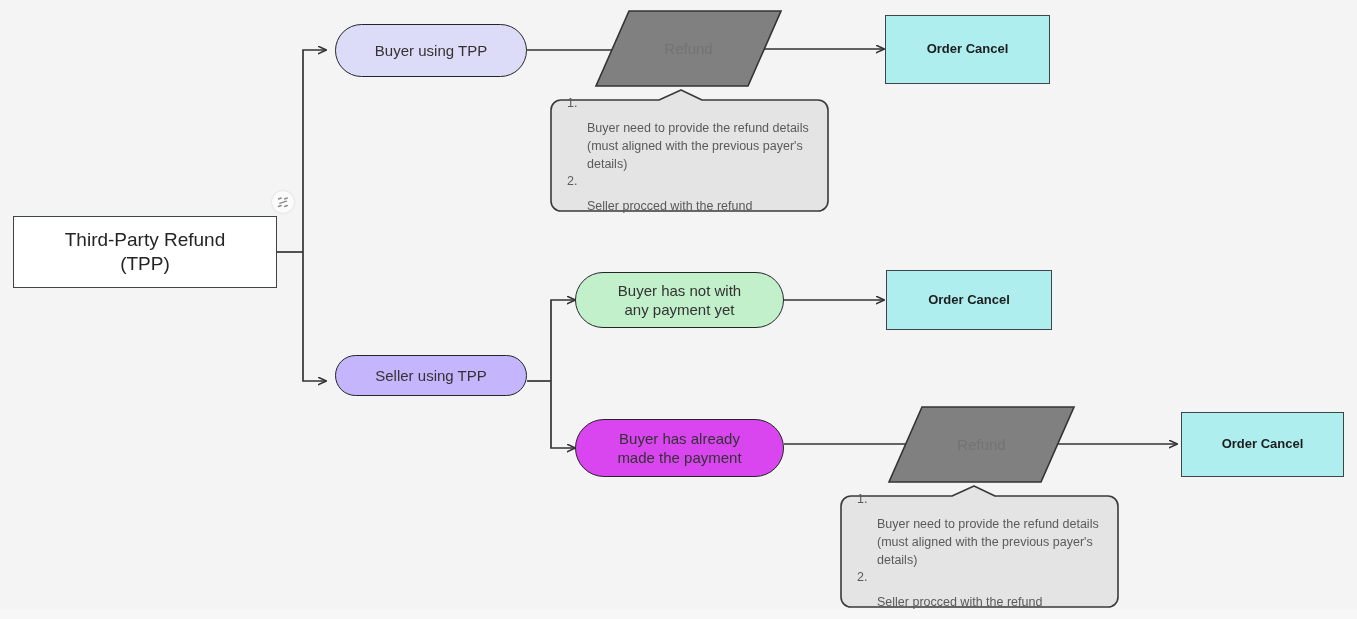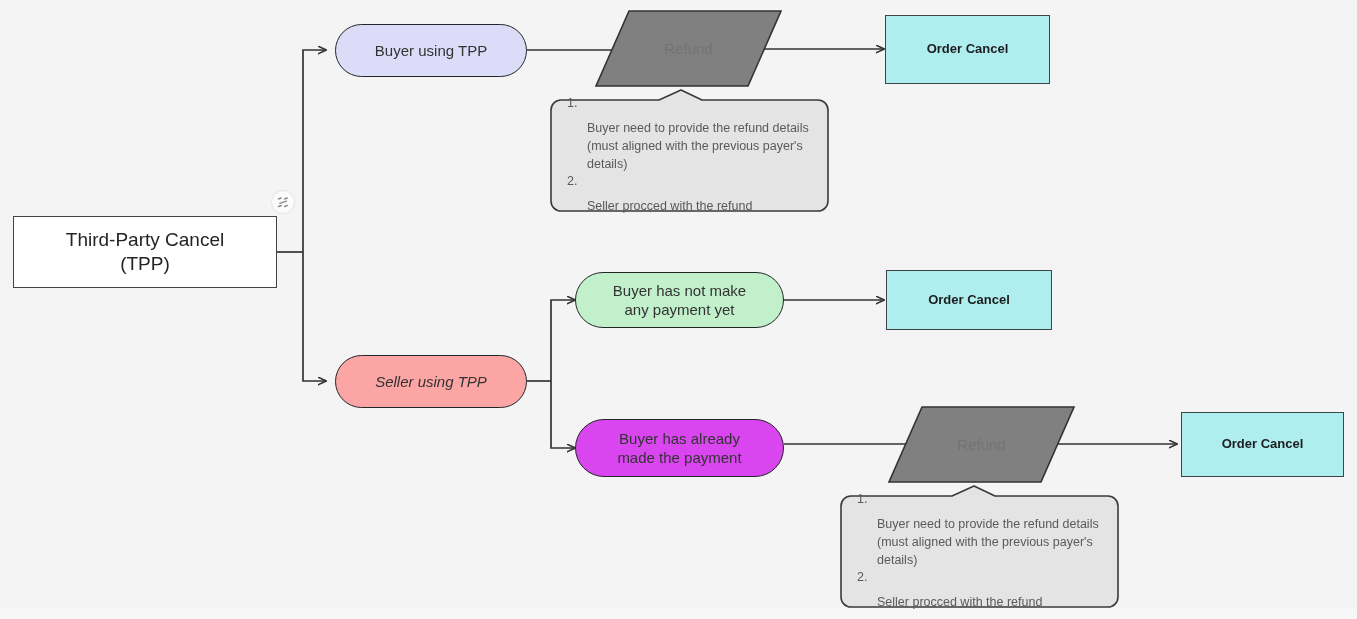--- a/index.html
+++ b/index.html
@@ -175,40 +175,40 @@
 
     <polygon points="922,407 1074,407 1041,482 889,482" fill="#808080" stroke="#333333" stroke-width="1.6"></polygon>
 
     <path d="M927,496 L952,496 L974,486 L995,496 L1108,496
              a10,10 0 0 1 10,10 L1118,597
              a10,10 0 0 1 -10,10 L851,607
              a10,10 0 0 1 -10,-10 L841,506
              a10,10 0 0 1 10,-10 Z" fill="#e4e4e4" stroke="#3a3a3a" stroke-width="1.6" stroke-linejoin="round"></path>
   </svg>
 
-  <div class="node node-rect node-root" style="left:13px; top:216px; width:264px; height:72px;">Third-Party Cancel
+  <div class="node node-rect node-root" style="left:13px; top:216px; width:264px; height:72px;">Third-Party Refund
 (TPP)</div>
 
   <div class="badge" style="left:272px; top:191px;">
     <svg width="13" height="13" viewBox="0 0 16 16">
       <g fill="#8a8a8a">
         <rect x="1" y="2.2" width="5" height="1.8" rx="0.7" transform="rotate(-18 3.5 3.1)"></rect>
         <rect x="8.5" y="2.2" width="5" height="1.8" rx="0.7" transform="rotate(-18 11 3.1)"></rect>
         <rect x="2.5" y="6.8" width="10" height="1.8" rx="0.7" transform="rotate(-18 7.5 7.7)"></rect>
         <rect x="1" y="11.4" width="5" height="1.8" rx="0.7" transform="rotate(-18 3.5 12.3)"></rect>
         <rect x="8.5" y="11.4" width="5" height="1.8" rx="0.7" transform="rotate(-18 11 12.3)"></rect>
       </g>
     </svg>
   </div>
 
   <div class="node node-stadium" style="left:335px; top:24px; width:192px; height:53px; background:#dcdcf8;">Buyer using TPP</div>
 
-  <div class="node node-stadium" style="left:335px; top:355px; width:192px; height:53px; background:#fca5a5;font-style:italic;">Seller using TPP</div>
-
-  <div class="node node-stadium" style="left:575px; top:272px; width:209px; height:56px; background:#c2f0cb;">Buyer has not make
+  <div class="node node-stadium" style="left:335px; top:355px; width:192px; height:41px; background:#c4b5fd;">Seller using TPP</div>
+
+  <div class="node node-stadium" style="left:575px; top:272px; width:209px; height:56px; background:#c2f0cb;">Buyer has not with
 any payment yet</div>
 
   <div class="node node-stadium" style="left:575px; top:419px; width:209px; height:58px; background:#d946ef;">Buyer has already
 made the payment</div>
 
   <div class="para-label" style="left:596px; top:11px; width:185px; height:75px;">Refund</div>
 
   <div class="para-label" style="left:889px; top:407px; width:185px; height:75px;">Refund</div>
 
   <div class="node node-rect node-cancel" style="left:885px; top:15px; width:165px; height:69px; background:#aeeeee;">Order Cancel</div>

